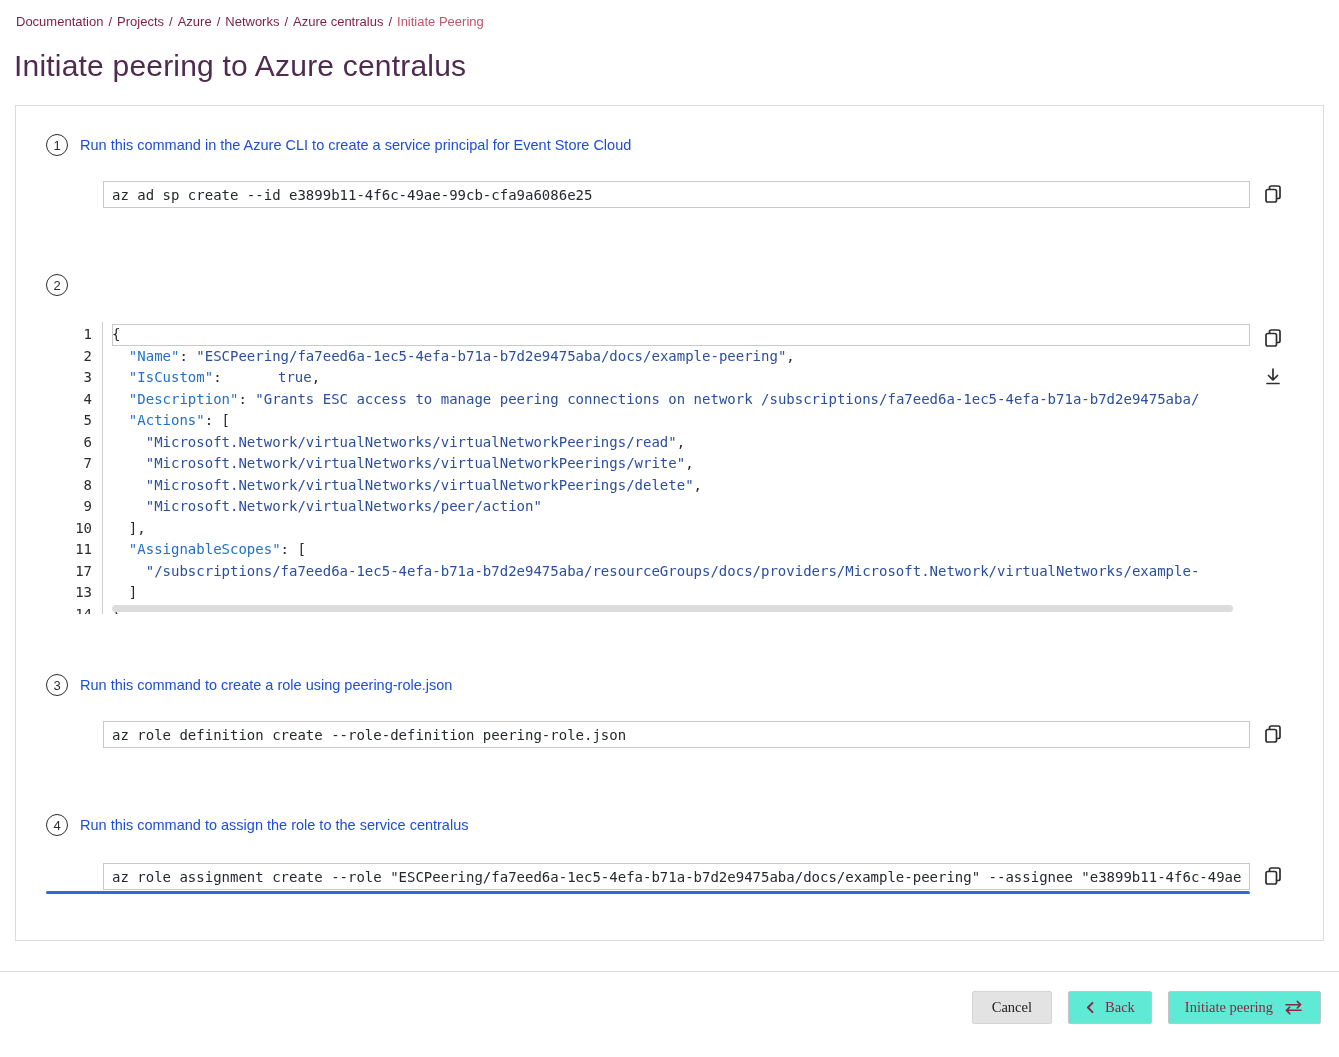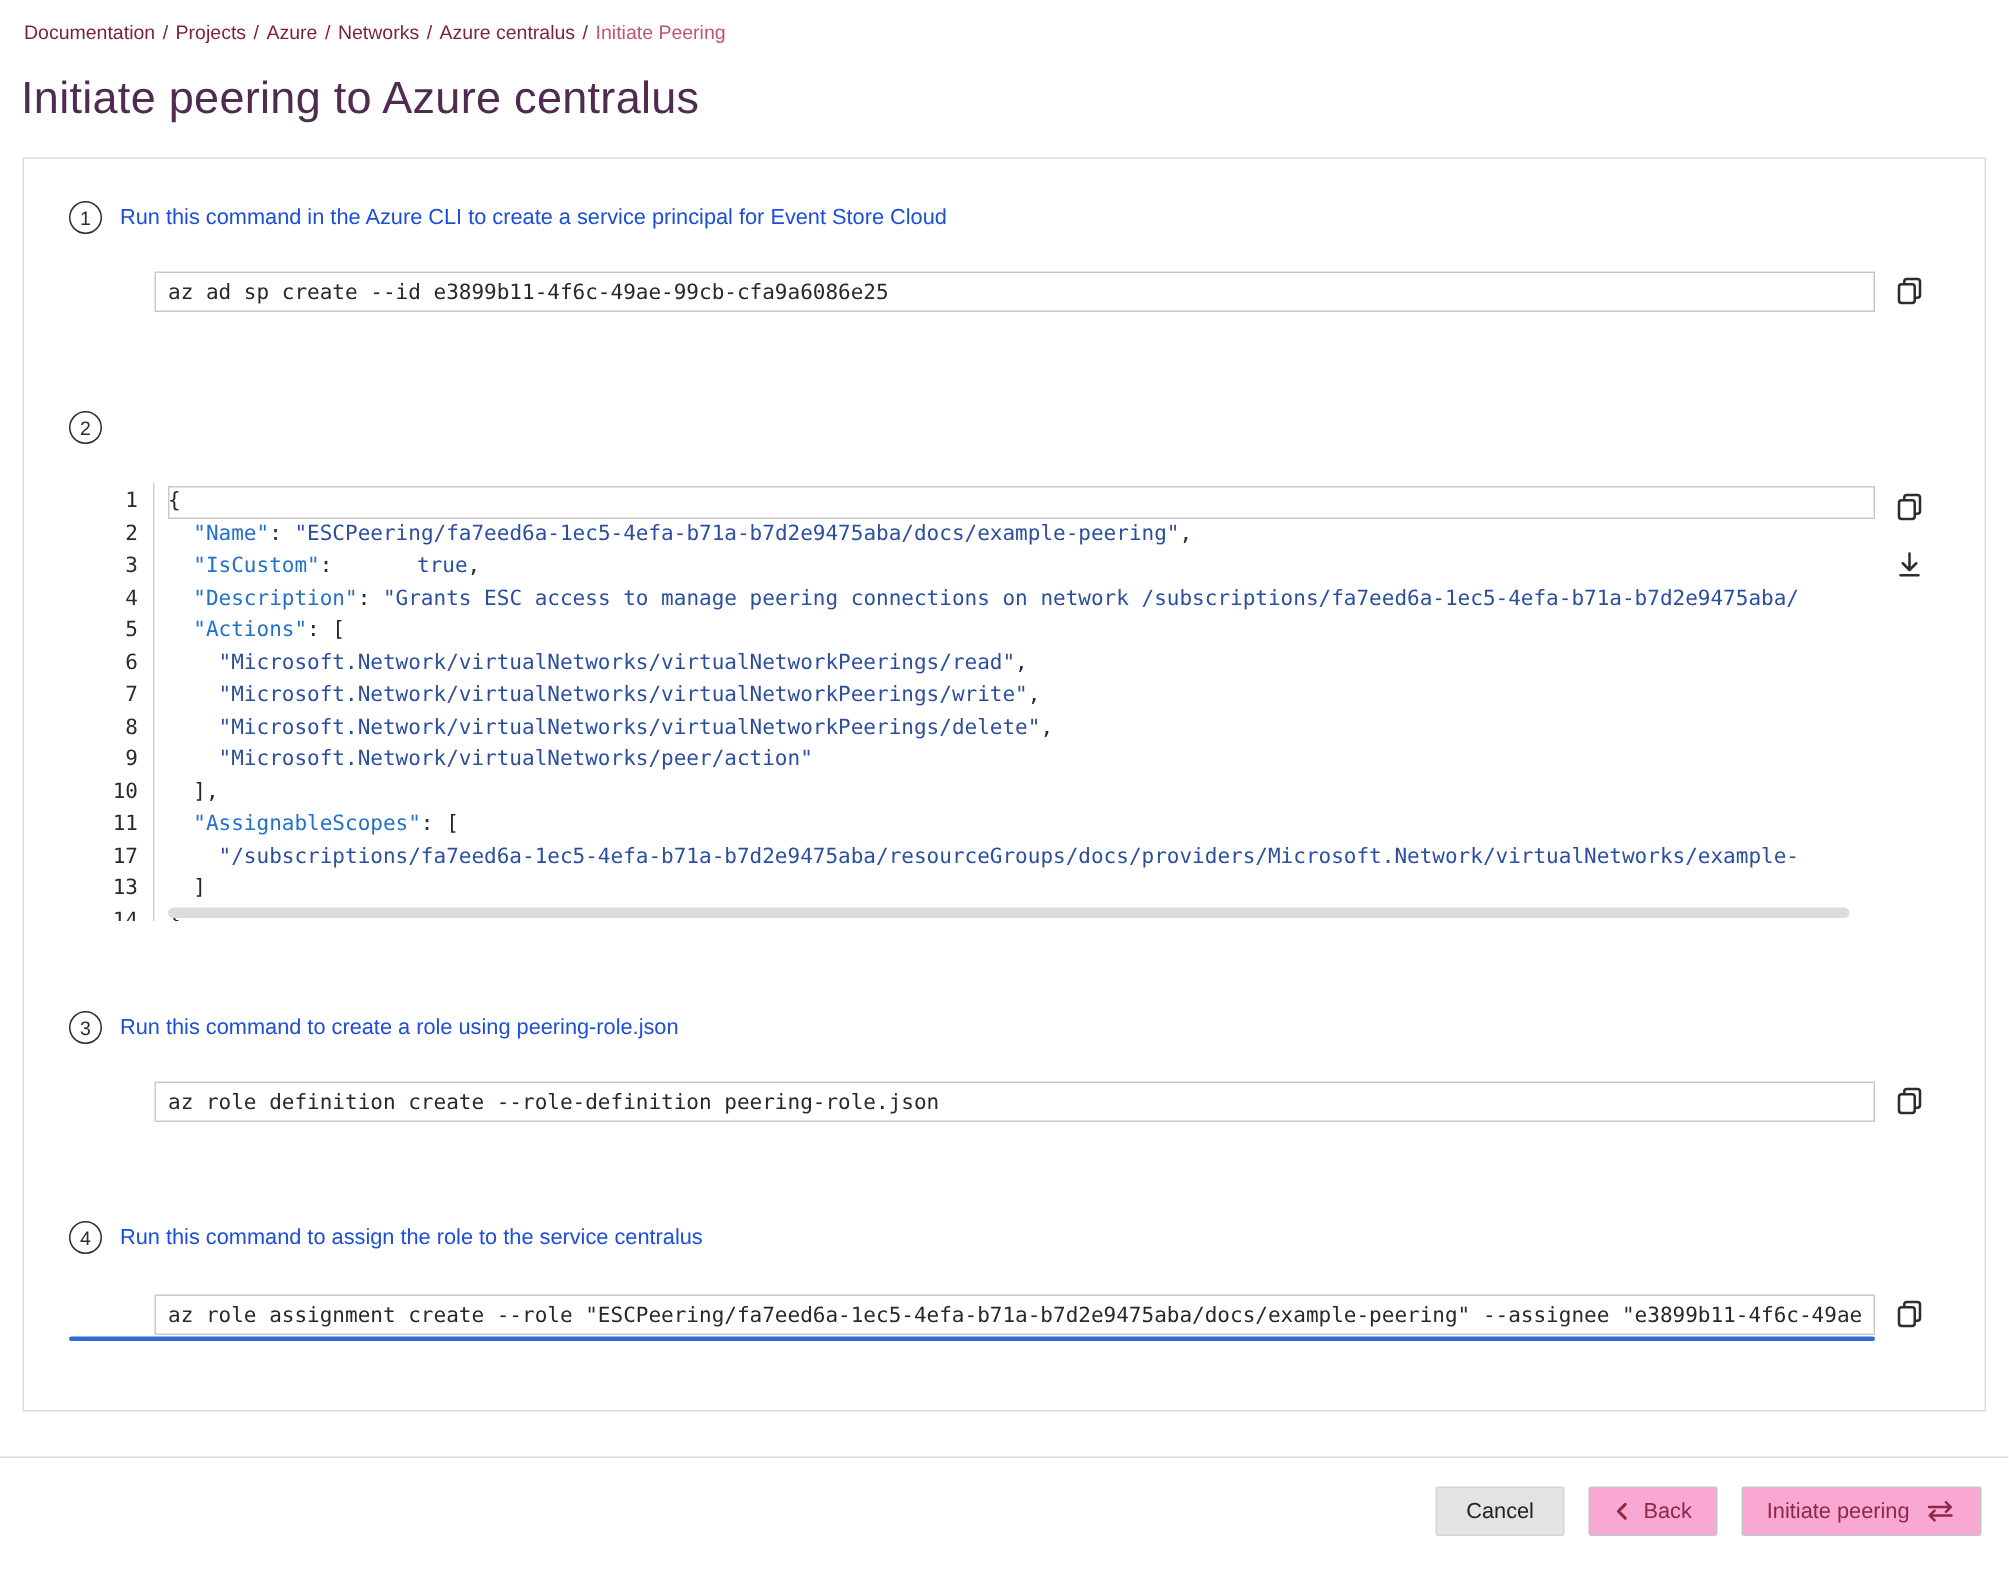--- a/index.html
+++ b/index.html
@@ -82,27 +82,27 @@
   .hscroll .thumb { width:99%; height:7px; border-radius:4px; background:#dcdcdc; }
   .json-icons { display:flex; flex-direction:column; gap:15px; margin-top:3px; flex:0 0 auto; }
 
   .mt-66 { margin-top:66px; }
   .mt-60 { margin-top:60px; }
 
   
   .footer-divider { border:none; border-top:1px solid #dcdcdc; margin:30px 0 0 0; }
   .footer-actions { display:flex; justify-content:flex-end; align-items:center; gap:16px; padding:19px 18px 0 0; }
   .btn {
-    height:33px; font-size:14.5px; font-family:Liberation Sans, sans-serif;
+    height:33px; font-size:14.5px; font-family:Liberation Serif, serif;
     border-radius:2px; cursor:pointer;
     display:flex; align-items:center; justify-content:center;
   }
   .btn-cancel { background:#e3e3e3; border:1px solid #d4d4d4; color:#222; padding:0 19px; }
   .btn-outline {
-    background:#f9a8d4; border:1px solid #c4c4c4; color:#8d2744;
+    background:#5eead4; border:1px solid #c4c4c4; color:#8d2744;
     gap:10px; padding:0 16px; font-weight:500;
   }
   .icon-chevron { width:10px; height:15px; display:block; }
   .icon-swap { width:21px; height:15px; display:block; }
 </style>
 </head>
 <body>
 
 <svg width="0" height="0" style="position:absolute" aria-hidden="true">
   <symbol id="i-copy" viewBox="0 0 20 20">

